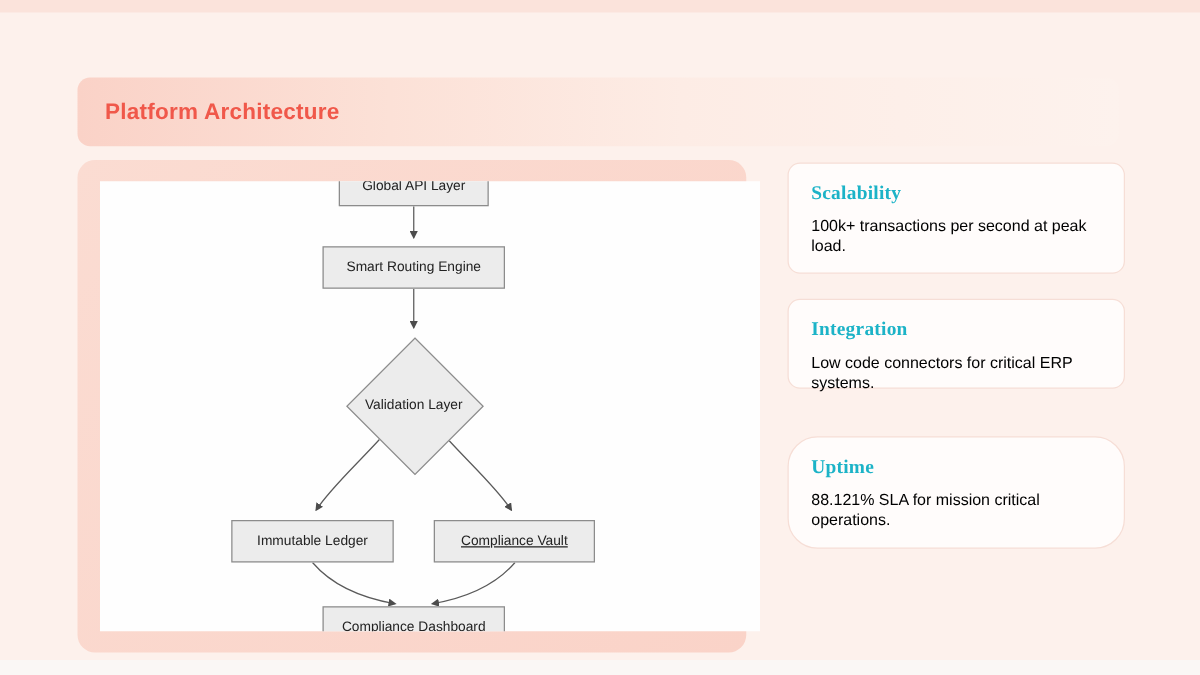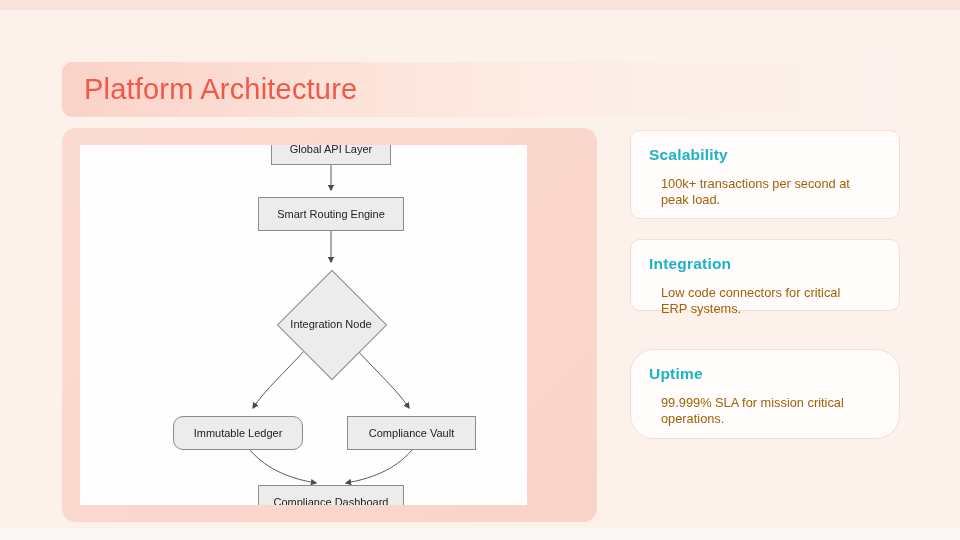--- a/index.html
+++ b/index.html
@@ -12,42 +12,42 @@
     position:absolute; left:0; top:0; width:960px; height:10px;
     background:#fbe3db;
   }
   .header-band {
     position:absolute; left:62px; top:62px; width:833px; height:55px;
     border-radius:10px;
     background:linear-gradient(90deg,#fad2c7 0%,#fce1d7 30%,#fdece5 58%,#fdf2ed 100%);
     display:flex; align-items:center;
   }
   .page-title {
-    padding-left:22px; font-size:29px; font-weight:400; color:#f0584a;
+    padding-left:22px; font-size:18px; font-weight:700; color:#f0584a;
     letter-spacing:.2px;
   }
   .diagram-panel {
     position:absolute; left:62px; top:128px; width:535px; height:394px;
     background:linear-gradient(135deg,#fbdcd2 0%,#fad3c8 100%);
     border-radius:14px;
   }
   .canvas {
-    position:absolute; left:18px; top:17px; width:447px; height:360px;
+    position:absolute; left:18px; top:17px; width:528px; height:360px;
     background:#fefefe; overflow:hidden;
   }
   .edges { position:absolute; left:0; top:0; width:500px; height:360px; }
   .node {
     position:absolute; background:#ececec; border:1px solid #8c8c8c;
     display:flex; align-items:center; justify-content:center;
     font-size:11px; color:#222; text-align:center; box-sizing:border-box;
   }
   .node-api       { left:191px; top:-13px; width:120px; height:33px; }
   .node-routing   { left:178px; top:52px;  width:146px; height:34px; }
-  .node-ledger    { left:93px; top:271px; width:130px; height:34px;border-radius:10px; }
-  .node-vault     { left:267px; top:271px; width:129px; height:34px; }
+  .node-ledger    { left:105px; top:271px; width:130px; height:34px; }
+  .node-vault     { left:267px; top:271px; width:129px; height:34px;text-decoration:underline; }
   .node-dashboard { left:178px; top:340px; width:146px; height:34px; }
   .diamond-wrap {
     position:absolute; left:196px; top:124px; width:110px; height:110px;
     display:flex; align-items:center; justify-content:center;
   }
   .diamond-shape {
     position:absolute; left:17px; top:17px; width:76px; height:76px;
     background:#ececec; border:1px solid #8c8c8c; transform:rotate(45deg);
   }
   .diamond-label { position:relative; z-index:1; font-size:11px; color:#222; }
@@ -55,23 +55,24 @@
     position:absolute; left:630px; width:270px; box-sizing:border-box;
     background:#fffcfb; border:1px solid #f6ded6; border-radius:10px;
     padding:15px 18px;
   }
   .card-1 { top:130px; height:89px; }
   .card-2 { top:239px; height:72px; }
   .card-3 { top:349px; height:90px;border-radius:24px; }
   .card-title {
     color:#1cb3c7; font-weight:700; font-size:15.5px; margin:0 0 9px 0;
     letter-spacing:.2px;
+    font-family:Liberation Serif, serif;
   }
   .card-body {
-    color:#a16207; font-size:12.8px; line-height:1.28; margin:12px;
+    color:#000000; font-size:12.8px; line-height:1.28; margin:0;
   }
   .footer-strip {
     position:absolute; left:0; bottom:0; width:960px; height:12px;
     background:#faf7f5;
   }
 </style>
 </head>
 <body>
 
 <div class="top-strip"></div>
@@ -100,21 +101,21 @@
     <div class="node node-api">
       <span>Global API Layer</span>
     </div>
 
     <div class="node node-routing">
       <span>Smart Routing Engine</span>
     </div>
 
     <div class="diamond-wrap">
       <div class="diamond-shape"></div>
-      <span class="diamond-label">Integration Node</span>
+      <span class="diamond-label">Validation Layer</span>
     </div>
 
     <div class="node node-ledger">
       <span>Immutable Ledger</span>
     </div>
 
     <div class="node node-vault">
       <span>Compliance Vault</span>
     </div>
 
@@ -130,16 +131,16 @@
   <p class="card-body">100k+ transactions per second at peak load.</p>
 </div>
 
 <div class="card card-2">
   <h3 class="card-title">Integration</h3>
   <p class="card-body">Low code connectors for critical ERP systems.</p>
 </div>
 
 <div class="card card-3">
   <h3 class="card-title">Uptime</h3>
-  <p class="card-body">99.999% SLA for mission critical operations.</p>
+  <p class="card-body">88.121% SLA for mission critical operations.</p>
 </div>
 
 <div class="footer-strip"></div>
 
 </body></html>

